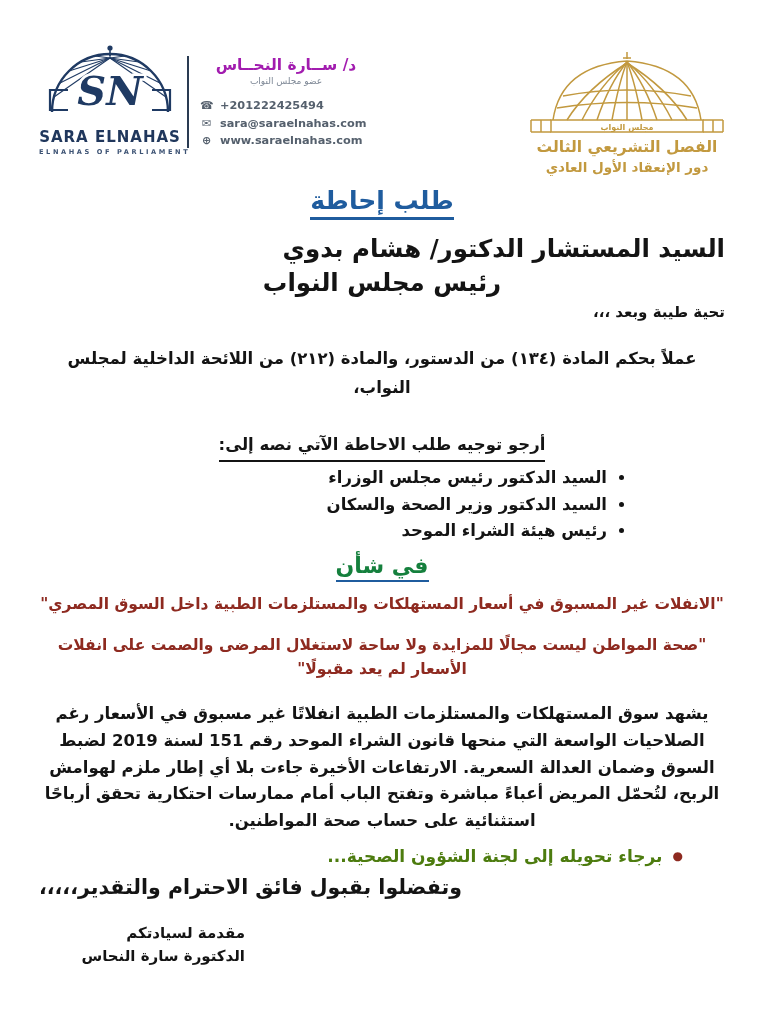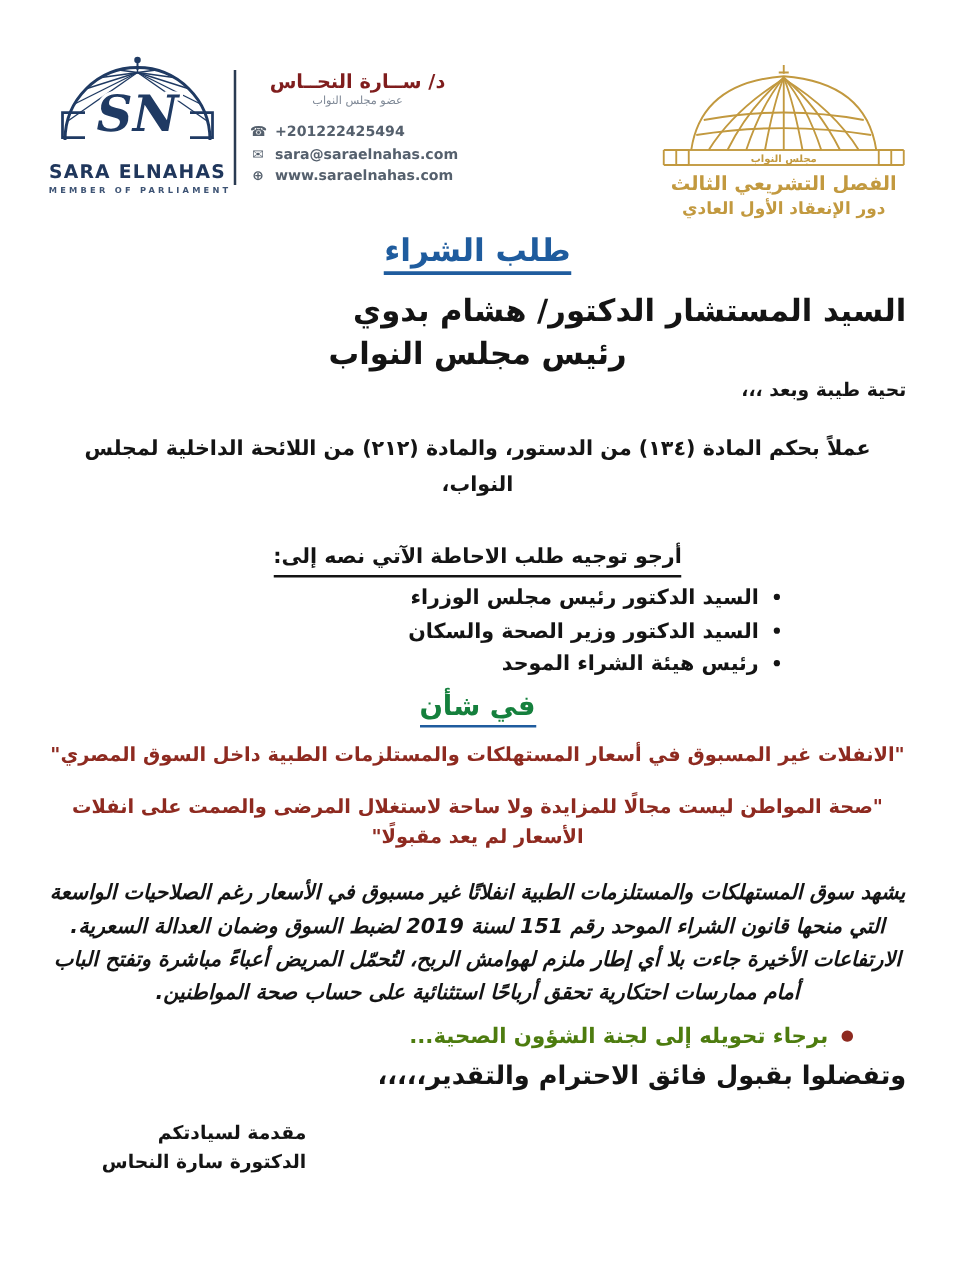--- a/index.html
+++ b/index.html
@@ -29,21 +29,21 @@
   }
   .header-divider {
     position: absolute; top: 56px; left: 184px;
     width: 2px; height: 92px; background: #2a3b52;
   }
   .contact {
     position: absolute; top: 56px; left: 197px; width: 172px;
   }
   .contact-name {
     direction: rtl; text-align: center;
-    font-size: 15.5px; font-weight: bold; color: #7f1d1d; white-space: nowrap;
+    font-size: 15.5px; font-weight: bold; color: #a21caf; white-space: nowrap;
   }
   .contact-role {
     direction: rtl; text-align: center;
     font-size: 9px; color: #7d8795; margin-top: 2px;
   }
   .contact-rows { margin-top: 11px; }
   .contact-row {
     display: flex; align-items: center; gap: 7px;
     font-size: 11.3px; font-weight: bold; color: #55606d;
     line-height: 1.55; white-space: nowrap;
@@ -90,33 +90,33 @@
 
   .regarding { text-align: center; font-size: 22px; margin-top: 9px; }
   .regarding span {
     display: inline-block; color: #15803d;
     border-bottom: 2.5px solid #1f5c9e; padding-bottom: 2px;
   }
   .subject-quote { text-align: center; color: #8e2a20; font-size: 15.5px; line-height: 1.6; }
   .subject-quote.q1 { margin-top: 10px; }
   .subject-quote.q2 { margin-top: 16px; }
 
-  .body-paragraph { text-align: center; font-size: 16.5px; line-height: 1.62; font-style: italic; }
+  .body-paragraph { text-align: center; font-size: 16.5px; line-height: 1.62; }
   .body-paragraph.p1 { margin-top: 19px; }
   .body-paragraph.p2 { margin-top: 12px; }
 
   .referral-note {
     text-align: right; padding-right: 42px;
     color: #4d7c0f; font-size: 17px; margin-top: 11px;
   }
   .referral-note::before {
     content: "●"; font-size: 12px; margin-left: 10px;
     position: relative; top: -2px; color: #8e2a20;
   }
-  .closing-salutation { text-align: right; font-size: 20.5px; margin-top: 9px; }
+  .closing-salutation { text-align: left; font-size: 20.5px; margin-top: 9px; }
 
   .signature-block {
     width: 206px; margin-right: auto; margin-left: 0; margin-top: 23px;
     text-align: right; font-size: 15px; line-height: 1.56;
     padding-left: 8px;
   }
 </style>
 </head>
 <body>
 
@@ -138,21 +138,21 @@
         <line x1="68" y1="16" x2="12" y2="55"></line>
       </g>
       <path d="M10,70 A58,58 0 0 1 126,70" stroke="#1f3a63" stroke-width="2.4" fill="none"></path>
       <circle cx="68" cy="6" r="2.6" fill="#1f3a63"></circle>
       <line x1="68" y1="8" x2="68" y2="14" stroke="#1f3a63" stroke-width="1.6"></line>
       <path d="M26,48 H8 V68 H26" stroke="#1f3a63" stroke-width="2.2" fill="none"></path>
       <path d="M110,48 H128 V68 H110" stroke="#1f3a63" stroke-width="2.2" fill="none"></path>
       <text x="68" y="63" text-anchor="middle" font-size="40" font-weight="bold" font-style="italic" font-family="'DejaVu Serif', serif" fill="#1f3a63" stroke="#ffffff" stroke-width="5" paint-order="stroke">SN</text>
     </svg>
     <div class="brand-name">SARA ELNAHAS</div>
-    <div class="brand-subtitle">MEMBER OF PARLIAMENT</div>
+    <div class="brand-subtitle">ELNAHAS OF PARLIAMENT</div>
   </div>
 
   <div class="header-divider"></div>
 
   <div class="contact">
     <div class="contact-name">د/ ســارة النحــاس</div>
     <div class="contact-role">عضو مجلس النواب</div>
     <div class="contact-rows">
       <div class="contact-row">
         <span class="c-icon">☎</span>
@@ -191,21 +191,21 @@
         <path d="M174,70 H194 M174,82 H194 M194,70 V82 M184,70 V82"></path>
       </g>
       <text x="98" y="79.5" text-anchor="middle" font-size="8" font-weight="bold" fill="#c2993f" direction="rtl">مجلس النواب</text>
     </svg>
     <div class="emblem-line1">الفصل التشريعي الثالث</div>
     <div class="emblem-line2">دور الإنعقاد الأول العادي</div>
   </div>
 
   <main class="letter">
     <h1 class="letter-title">
-      <span>طلب الشراء</span>
+      <span>طلب إحاطة</span>
     </h1>
 
     <div class="addressee-name">السيد المستشار الدكتور/ هشام بدوي</div>
     <div class="addressee-role">رئيس مجلس النواب</div>
     <div class="greeting">تحية طيبة وبعد ،،،</div>
 
     <p class="intro-line">عملاً بحكم المادة (١٣٤) من الدستور، والمادة (٢١٢) من اللائحة الداخلية لمجلس النواب،</p>
     <div class="directive-line">
       <span>أرجو توجيه طلب الاحاطة الآتي نصه إلى:</span>
     </div>

